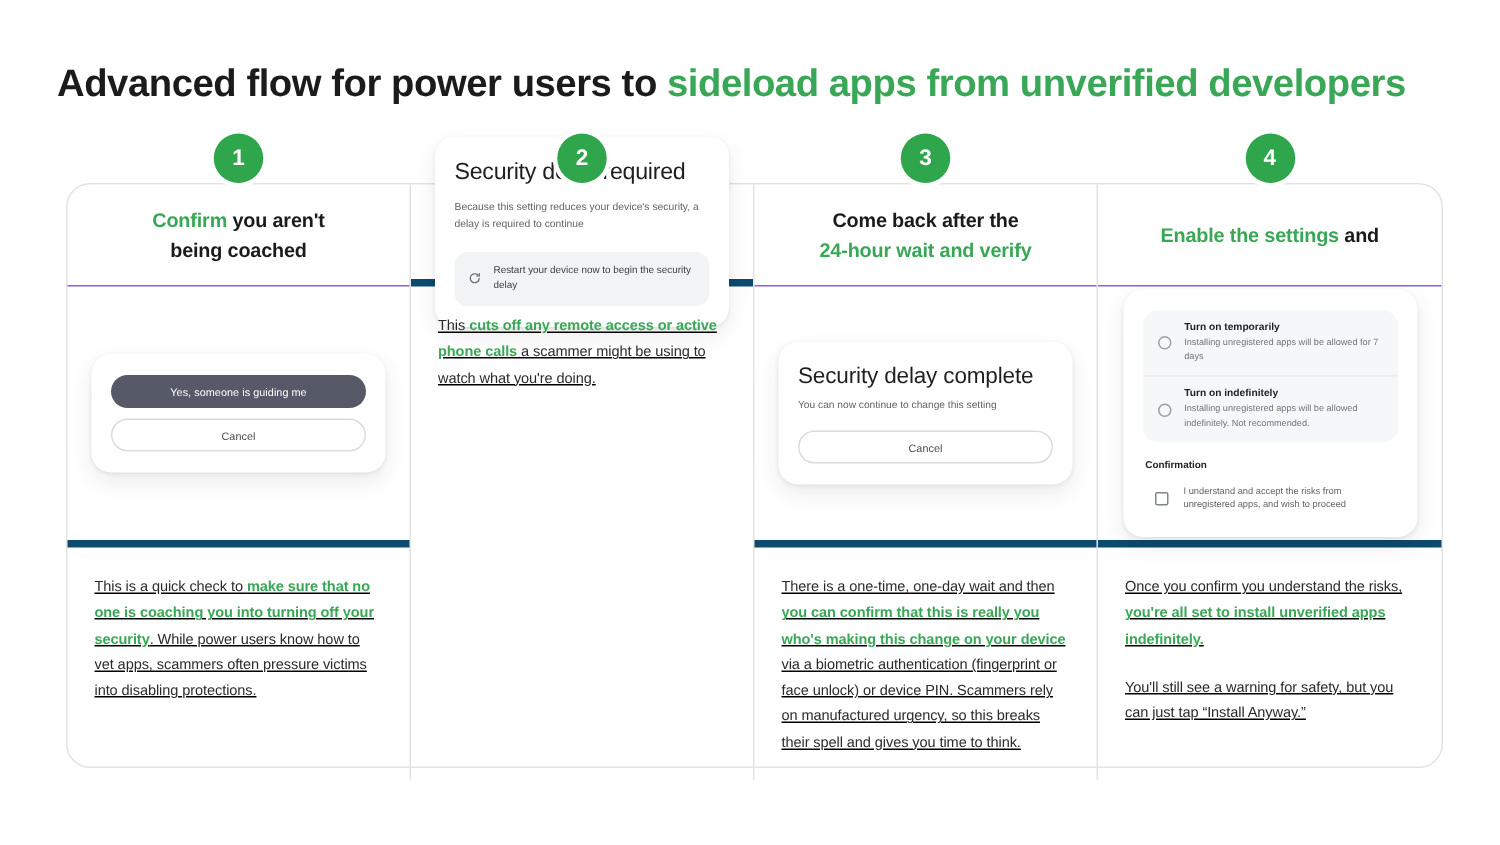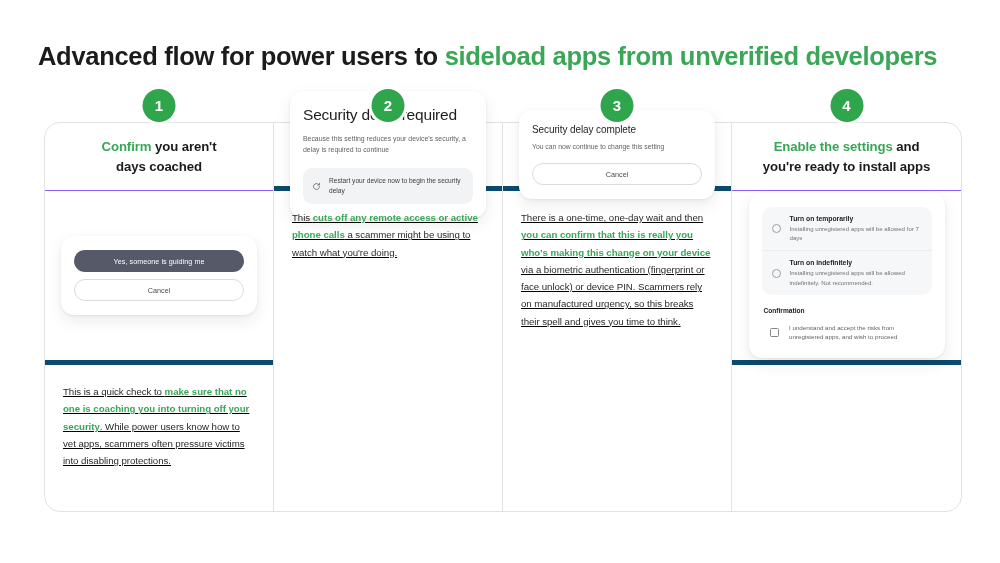--- a/index.html
+++ b/index.html
@@ -135,21 +135,21 @@
     padding: 8px 9px;
     display: flex;
     align-items: center;
     gap: 8px;
   }
   .m2-ico { flex: 0 0 auto; color:#5f6368; }
   .m2-tile-txt { font-size: 6.6px; color:#3c4043; line-height:1.55; }
 
   
   .m3-title {
-    font-size: 10px;
+    font-size: 15px;
     color:#1f1f1f;
     letter-spacing:-0.1px;
     margin-bottom: 7px;
   }
   .m3-body {
     font-size: 6.8px;
     color:#5f6368;
     margin-bottom: 11px;
     line-height:1.5;
   }
@@ -193,21 +193,21 @@
   </div>
 
   <div class="grid">
 
     <div class="col">
       <div class="badge">1</div>
 
       <div class="hdr">
         <div class="hdr-txt">
           <span class="hl">Confirm</span><span> you aren't</span><br>
-          <span>days coached</span>
+          <span>being coached</span>
         </div>
       </div>
 
       <div class="mock">
         <div class="phone">
           <div class="m-btn filled">Yes, someone is guiding me</div>
           <div class="m-btn outline">Cancel</div>
         </div>
       </div>
 
@@ -241,20 +241,26 @@
       <div class="body">
         <p>
           <span>This </span><span class="hl">cuts off any remote access or active phone calls</span><span> a scammer might be using to watch what you're doing.</span>
         </p>
       </div>
     </div>
 
     <div class="col">
       <div class="badge">3</div>
 
+      <div class="hdr">
+        <div class="hdr-txt">
+          <span>Come back after the</span><br>
+          <span class="hl">24-hour wait and verify</span>
+        </div>
+      </div>
 
       <div class="mock">
         <div class="phone">
           <div class="m3-title">Security delay complete</div>
           <div class="m3-body">You can now continue to change this setting</div>
           <div class="m-btn outline">Cancel</div>
         </div>
       </div>
 
       <div class="body">
@@ -263,21 +269,20 @@
         </p>
       </div>
     </div>
 
     <div class="col">
       <div class="badge">4</div>
 
       <div class="hdr">
         <div class="hdr-txt">
           <span class="hl">Enable the settings</span><span> and</span><br>
-          <span>you're ready to install apps</span>
         </div>
       </div>
 
       <div class="mock">
         <div class="phone">
           <div class="m4-group">
             <div class="m4-row">
               <span class="radio"></span>
               <span>
                 <span class="m4-t" style="display:block">Turn on temporarily</span>
@@ -293,16 +298,24 @@
             </div>
           </div>
           <div class="m4-label">Confirmation</div>
           <div class="m4-check">
             <span class="checkbox"></span>
             <span class="m4-check-txt">I understand and accept the risks from unregistered apps, and wish to proceed</span>
           </div>
         </div>
       </div>
 
+      <div class="body">
+        <p>
+          <span>Once you confirm you understand the risks, </span><span class="hl">you're all set to install unverified apps indefinitely.</span>
+        </p>
+        <p>
+          <span>You'll still see a warning for safety, but you can just tap “Install Anyway.”</span>
+        </p>
+      </div>
     </div>
 
   </div>
 </div>
 
 </body></html>

